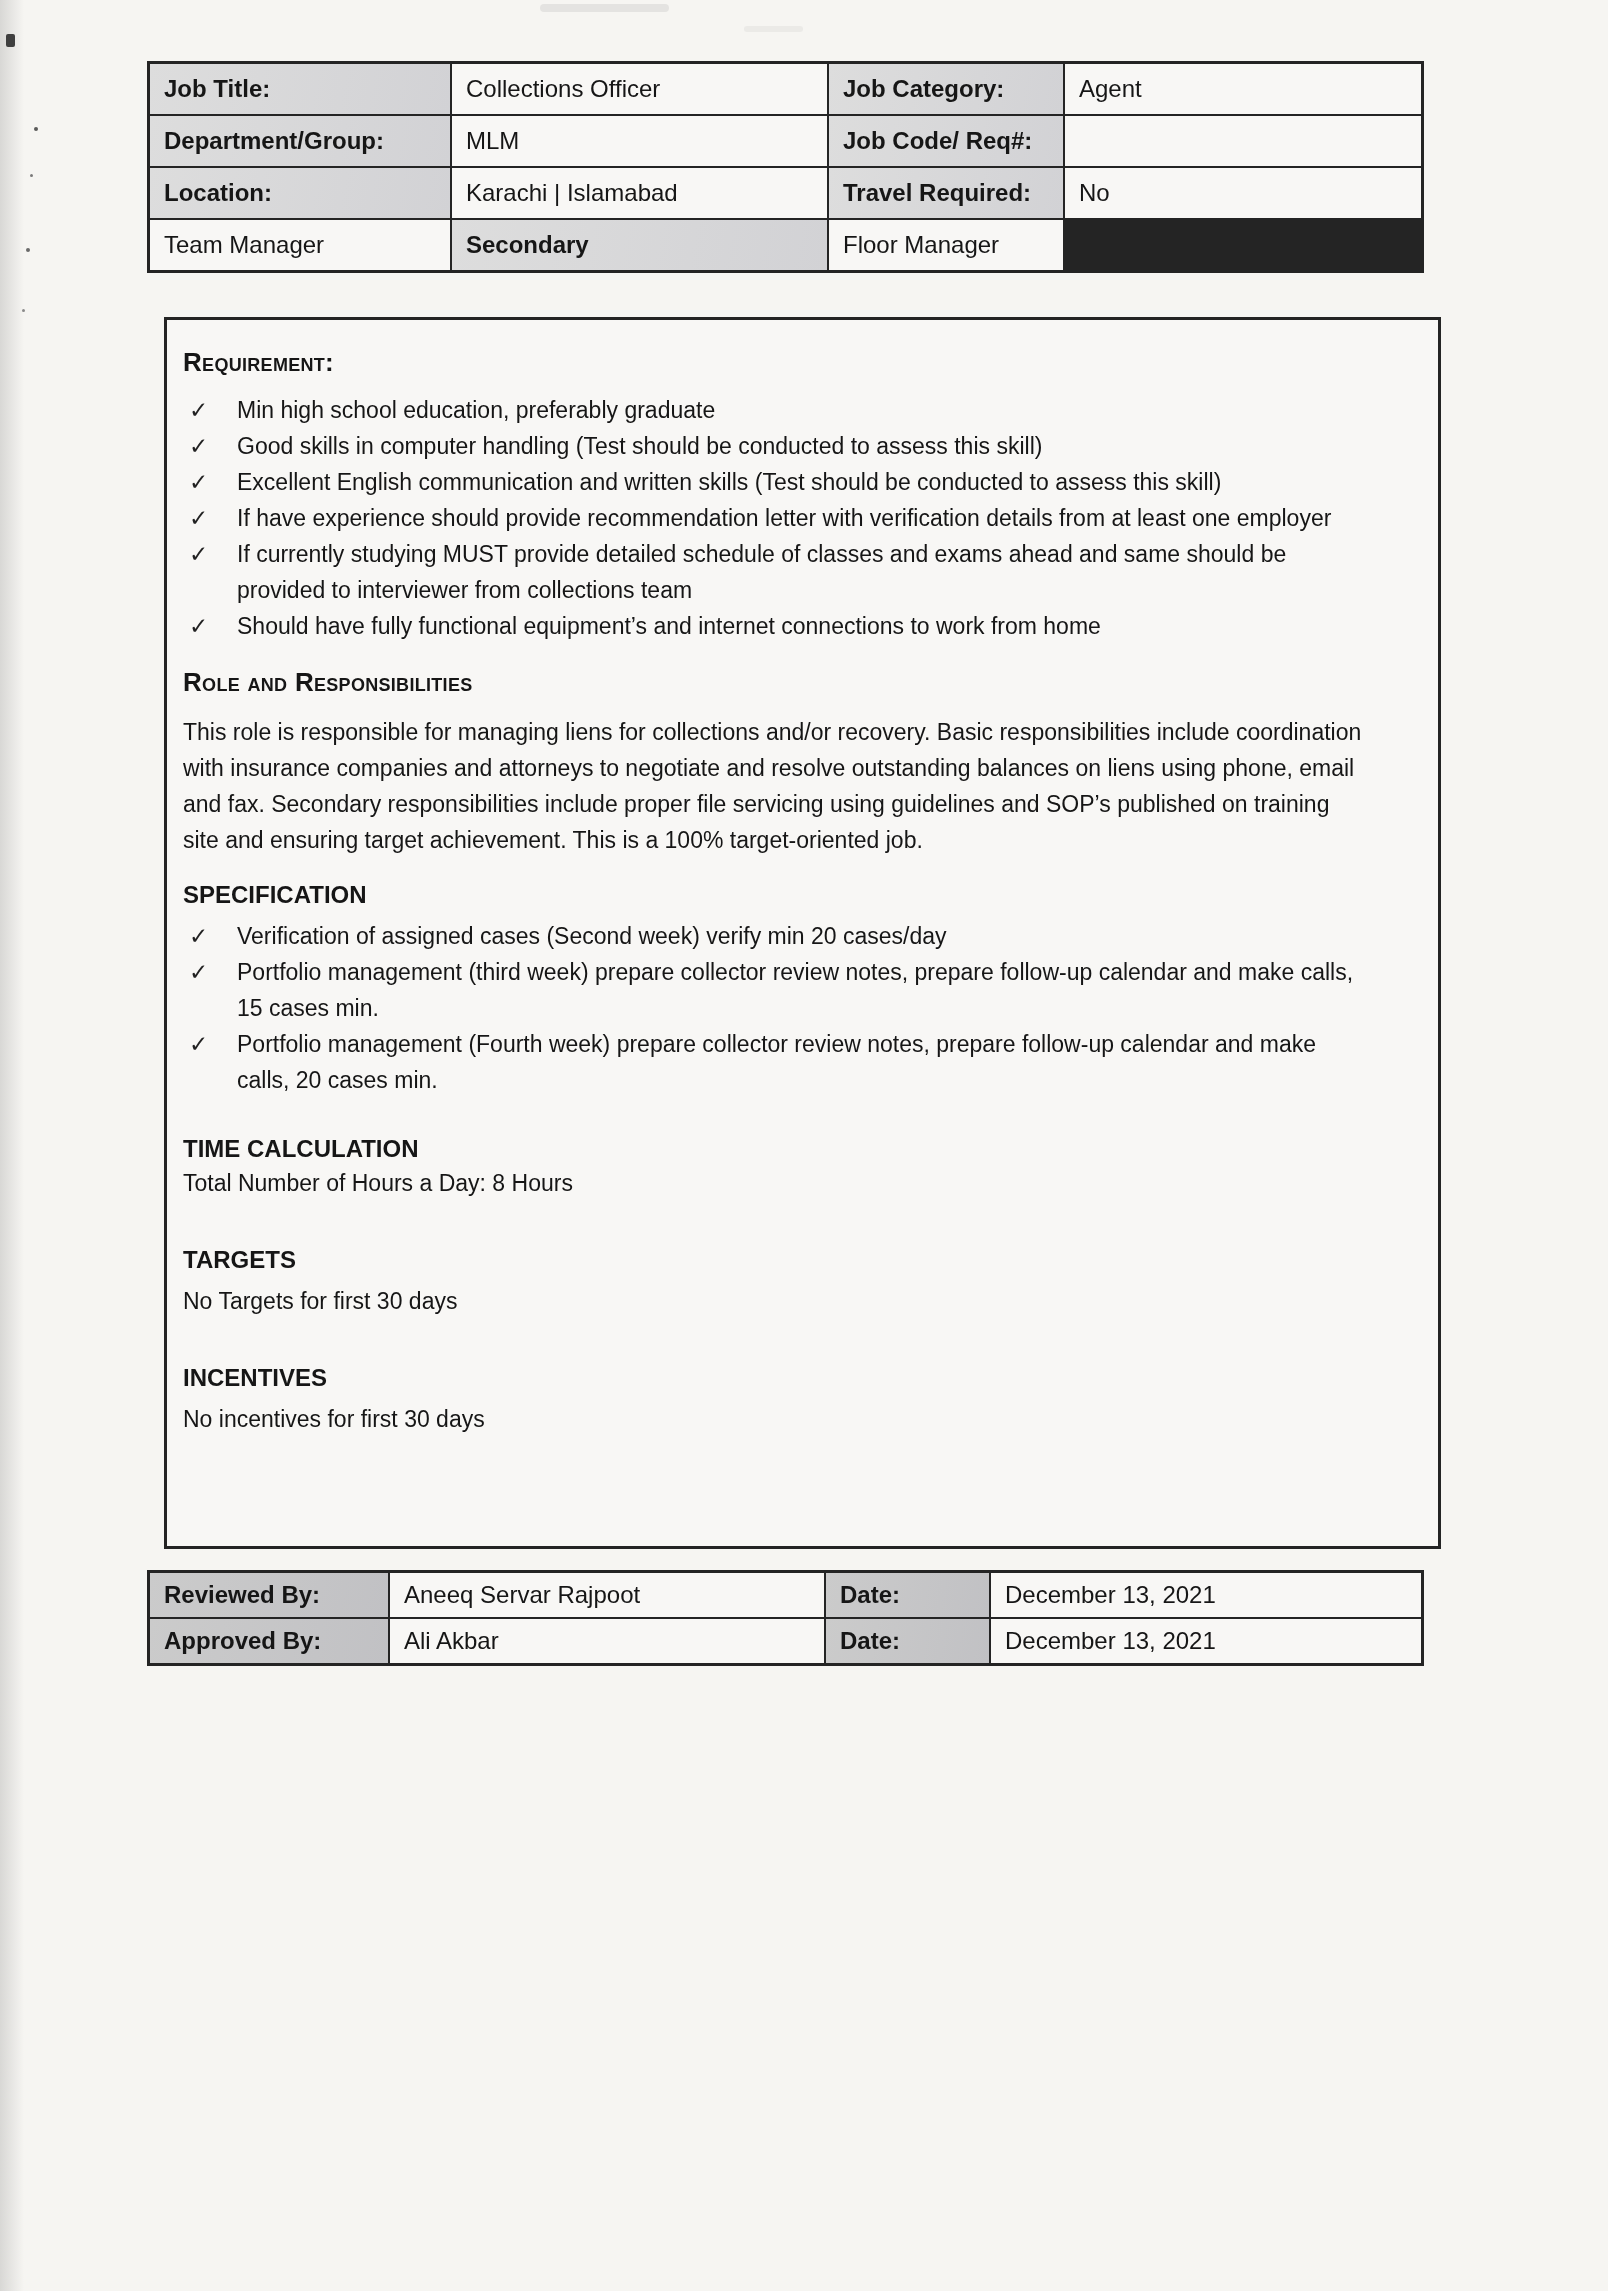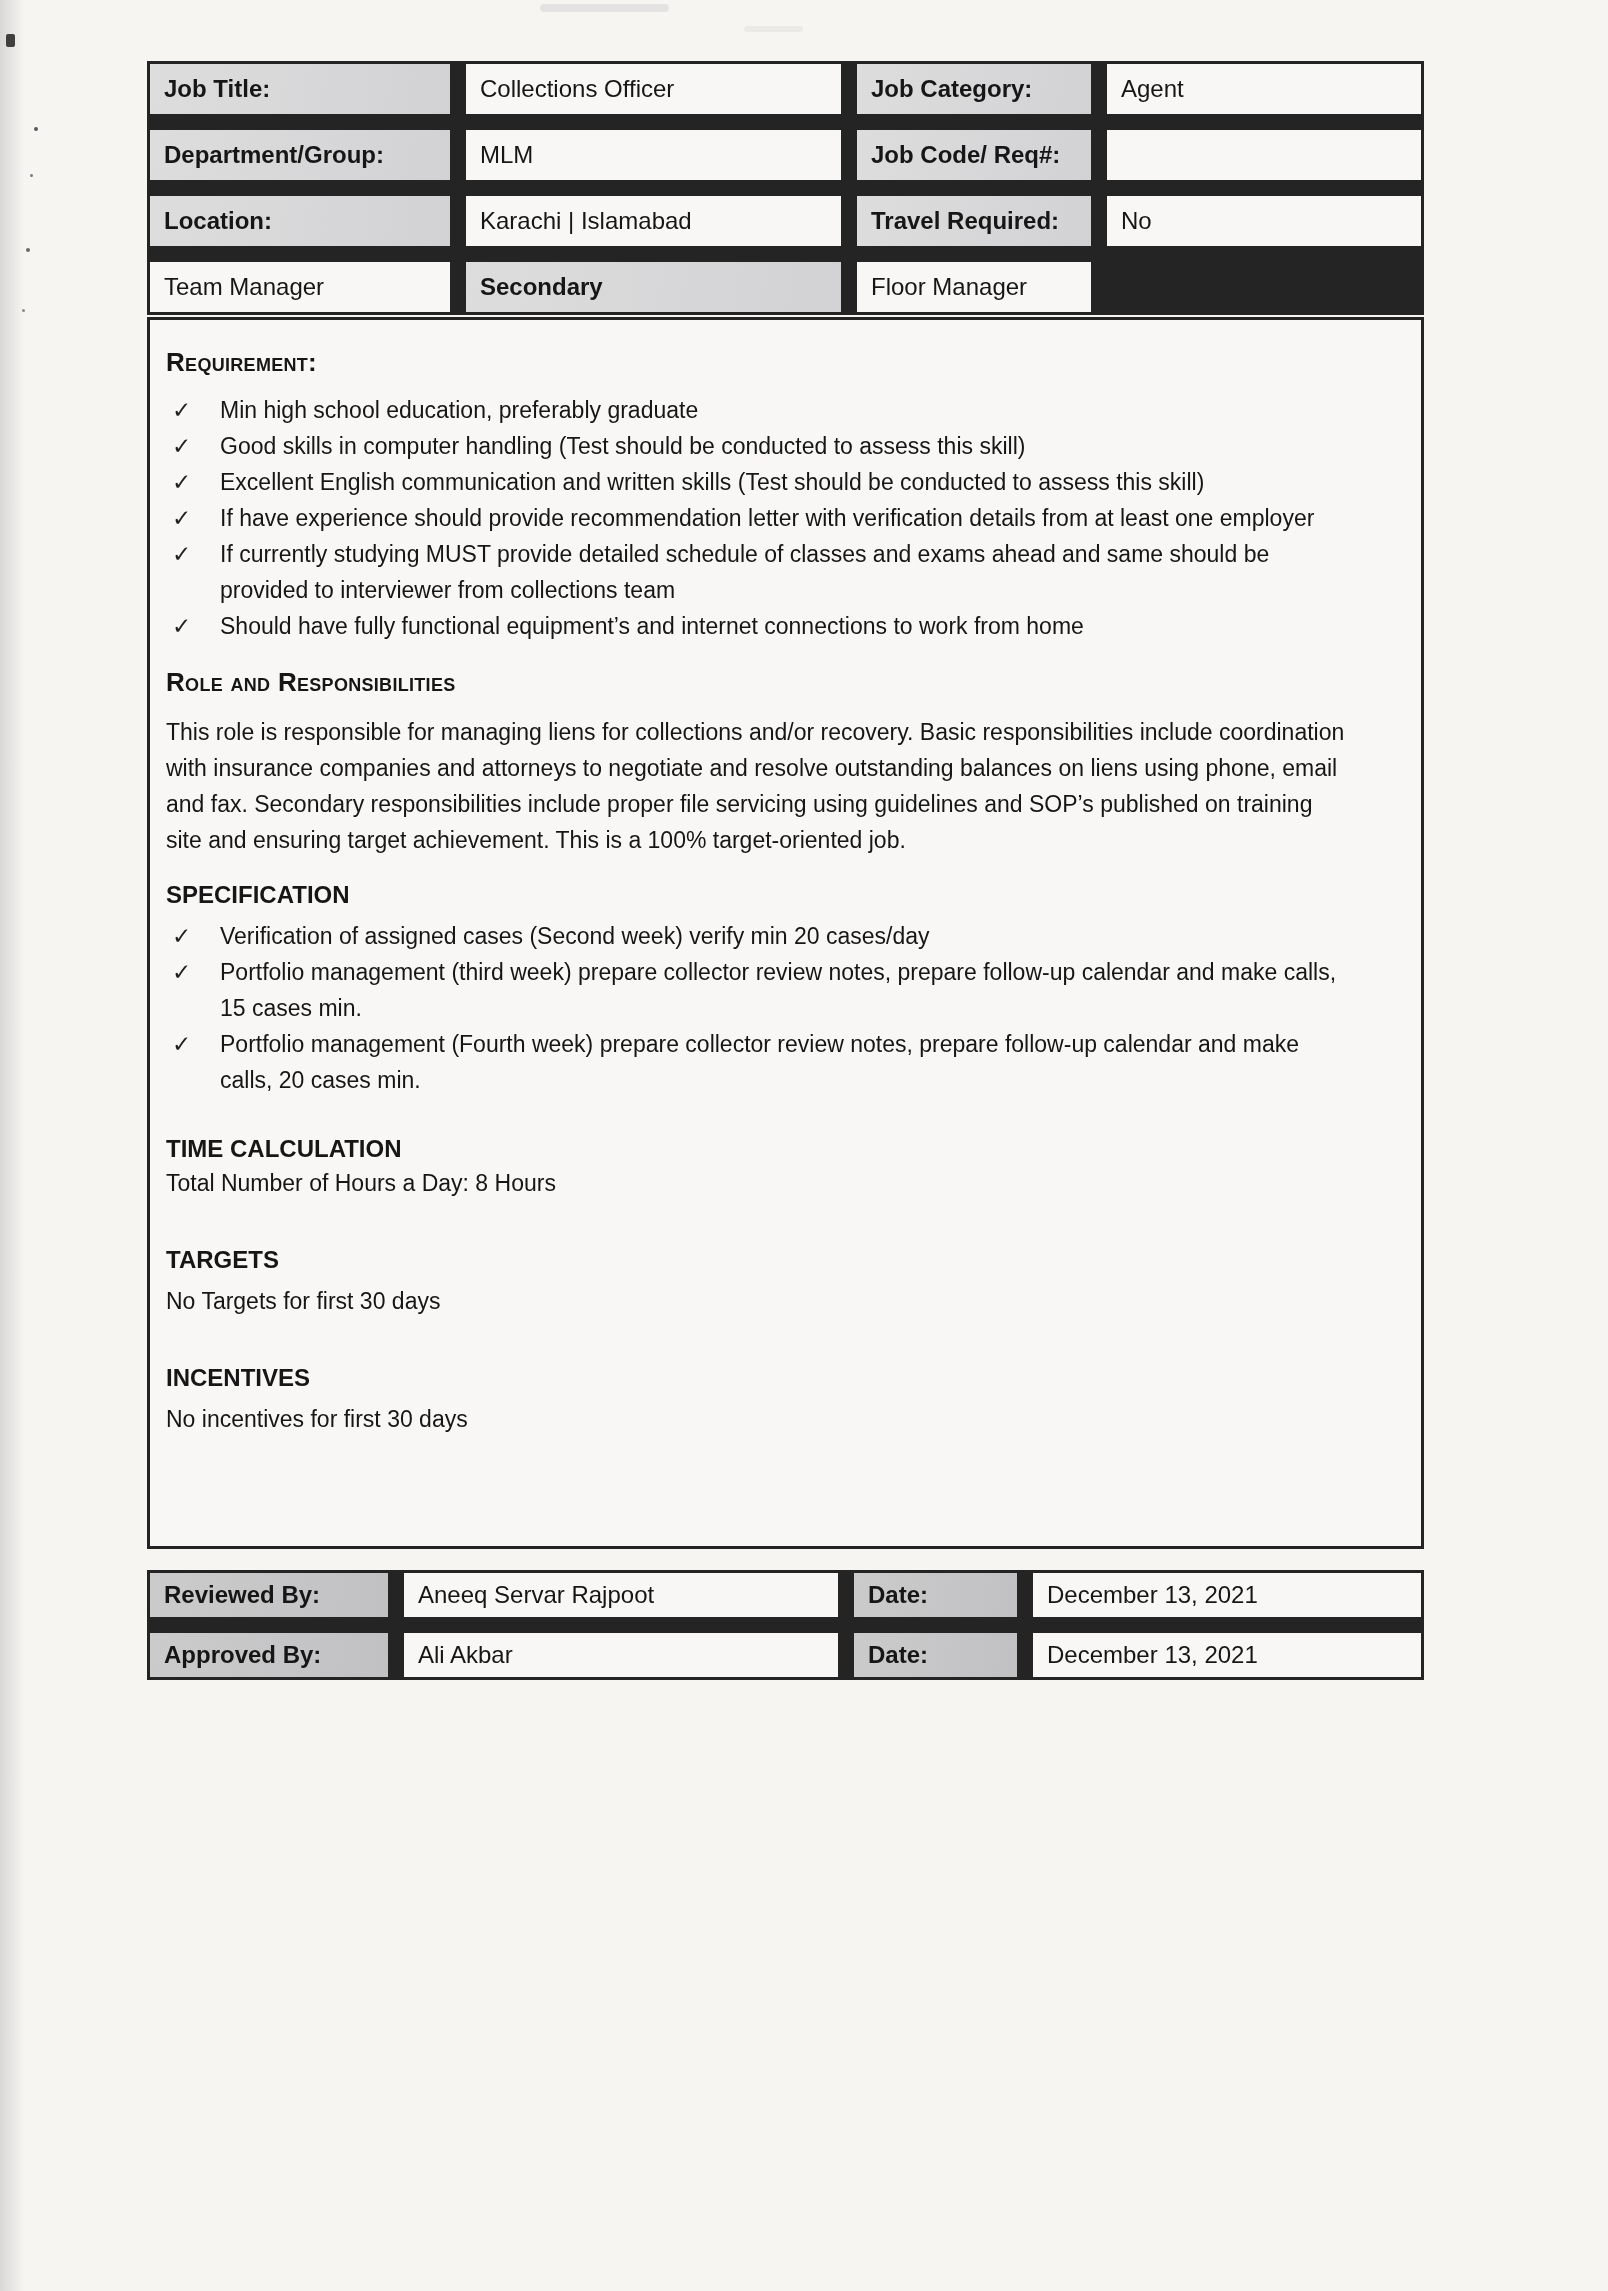--- a/index.html
+++ b/index.html
@@ -12,35 +12,35 @@
   .speck{position:absolute;border-radius:50%;background:#5a5a5a}
   .s1{left:6px;top:34px;width:9px;height:13px;border-radius:2px;background:#3f3f3f}
   .s2{left:34px;top:127px;width:4px;height:4px}
   .s3{left:30px;top:174px;width:3px;height:3px;background:#7a7a7a}
   .s4{left:26px;top:248px;width:4px;height:4px;background:#6a6a6a}
   .s5{left:22px;top:309px;width:3px;height:3px;background:#8a8a8a}
   .s6{left:540px;top:4px;width:129px;height:8px;border-radius:4px;background:rgba(150,150,150,.18)}
   .s7{left:744px;top:26px;width:59px;height:6px;border-radius:3px;background:rgba(160,160,160,.12)}
 
   
-  .tbl{position:absolute;left:147px;display:grid;gap:16px;background:#242424;border:3px solid #242424}
+  .tbl{position:absolute;left:147px;display:grid;gap:2px;background:#242424;border:3px solid #242424}
   .header-tbl{top:61px;width:1271px;grid-template-columns:300px 375px 234px 1fr;grid-auto-rows:50px}
   .signoff-tbl{top:1570px;width:1271px;grid-template-columns:238px 434px 163px 1fr;grid-auto-rows:44px}
   .cell{display:flex;align-items:center;padding:0 14px;font-size:24px;background:#f8f7f5;
         overflow:hidden;white-space:nowrap}
   .cell.lab{font-weight:bold;background:linear-gradient(100deg,#dddddd,#d2d2d5)}
   .signoff-tbl .cell.lab{background:linear-gradient(100deg,#cbcbcb,#c1c1c4)}
 
   
   .jd-bar{position:absolute;left:147px;top:273px;width:1271px;height:40px;
           border:3px solid #242424;background:linear-gradient(180deg,#bdbdbd,#a8a8ab);
           display:flex;align-items:center;padding:0 14px;font-weight:bold;font-size:25px;color:#1b1b1b}
 
   
-  .main-box{position:absolute;left:147px;top:317px;width:1277px;height:1232px;box-sizing:border-box;
+  .main-box{position:absolute;left:164px;top:317px;width:1277px;height:1232px;box-sizing:border-box;
             border:3px solid #242424;background:#f8f7f5;padding:26px 34px 0 16px;overflow:hidden}
   .h-sc{font-variant:small-caps;font-weight:bold;font-size:26px;letter-spacing:0.3px;line-height:32px}
   .h-caps{font-weight:bold;font-size:24px;line-height:30px}
   .req-h{margin-bottom:14px}
   .role-h{margin:22px 0 16px 0}
   .spec-h{margin:22px 0 8px 0}
   .time-h{margin:36px 0 1px 0}
   .tgt-h{margin:44px 0 8px 0}
   .inc-h{margin:44px 0 8px 0}
   .chk{display:flex;align-items:flex-start}

